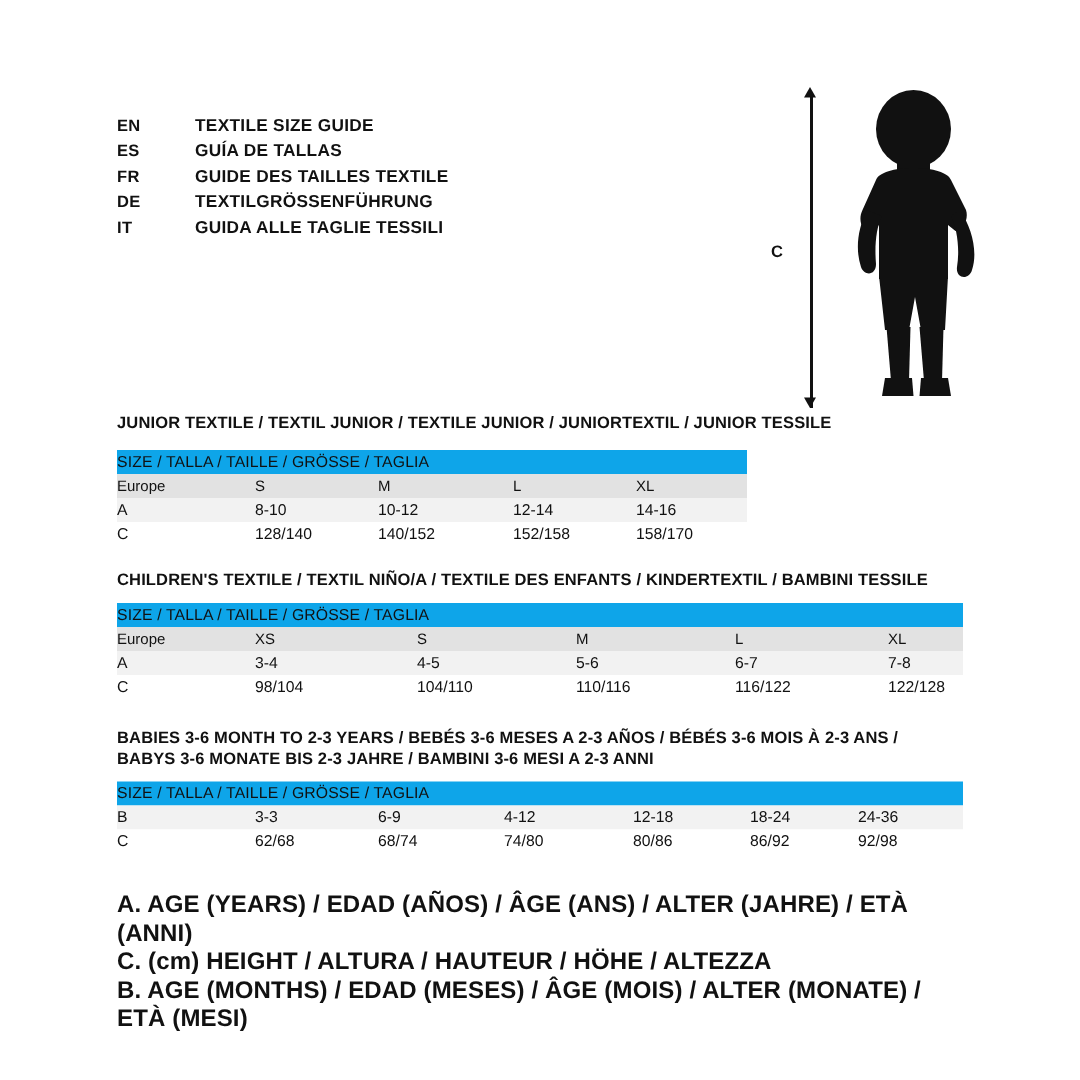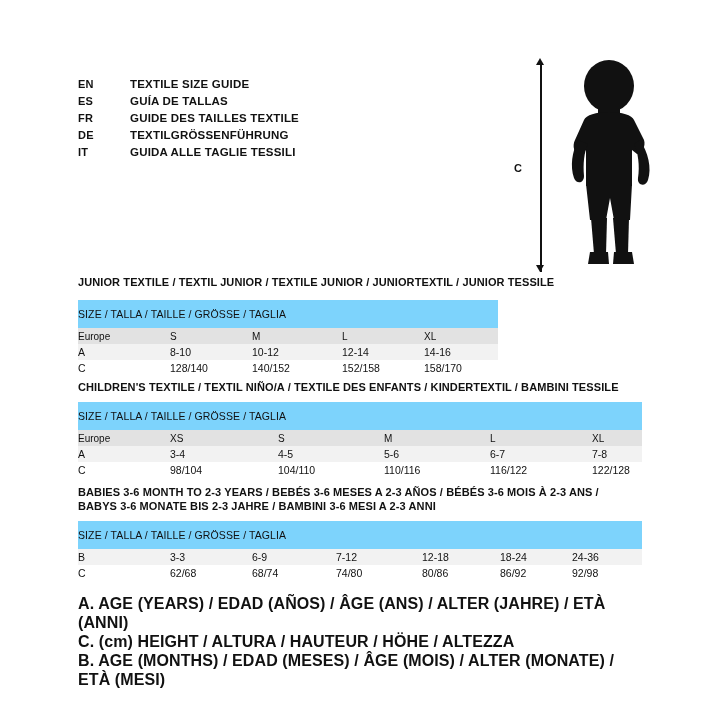--- a/index.html
+++ b/index.html
@@ -114,22 +114,22 @@
     color: #111;
   }
   table.sizes td, table.sizes th {
     padding: 0;
     margin: 0;
     text-align: left;
     font-weight: normal;
     vertical-align: middle;
   }
   .band th {
-    background: #7dd3fc;
-    height: 28px;
+    background: #0ea5e9;
+    height: 16px;
     font-size: 10.5px;
     font-weight: bold;
     padding-left: 6px;
     letter-spacing: 0.1px;
   }
   .hdr td {
     background: #e2e2e2;
     height: 16px;
     padding-left: 6px;
     font-size: 10px;
@@ -311,21 +311,21 @@
         <col style="width:70px">
     </colgroup>
     <tbody>
         <tr class="band">
       <th colspan="7">SIZE / TALLA / TAILLE / GRÖSSE / TAGLIA</th>
     </tr>
     <tr class="row">
       <td>B</td>
       <td>3-3</td>
       <td>6-9</td>
-      <td>7-12</td>
+      <td>4-12</td>
       <td>12-18</td>
       <td>18-24</td>
       <td>24-36</td>
     </tr>
     <tr class="row alt">
       <td>C</td>
       <td>62/68</td>
       <td>68/74</td>
       <td>74/80</td>
       <td>80/86</td>

